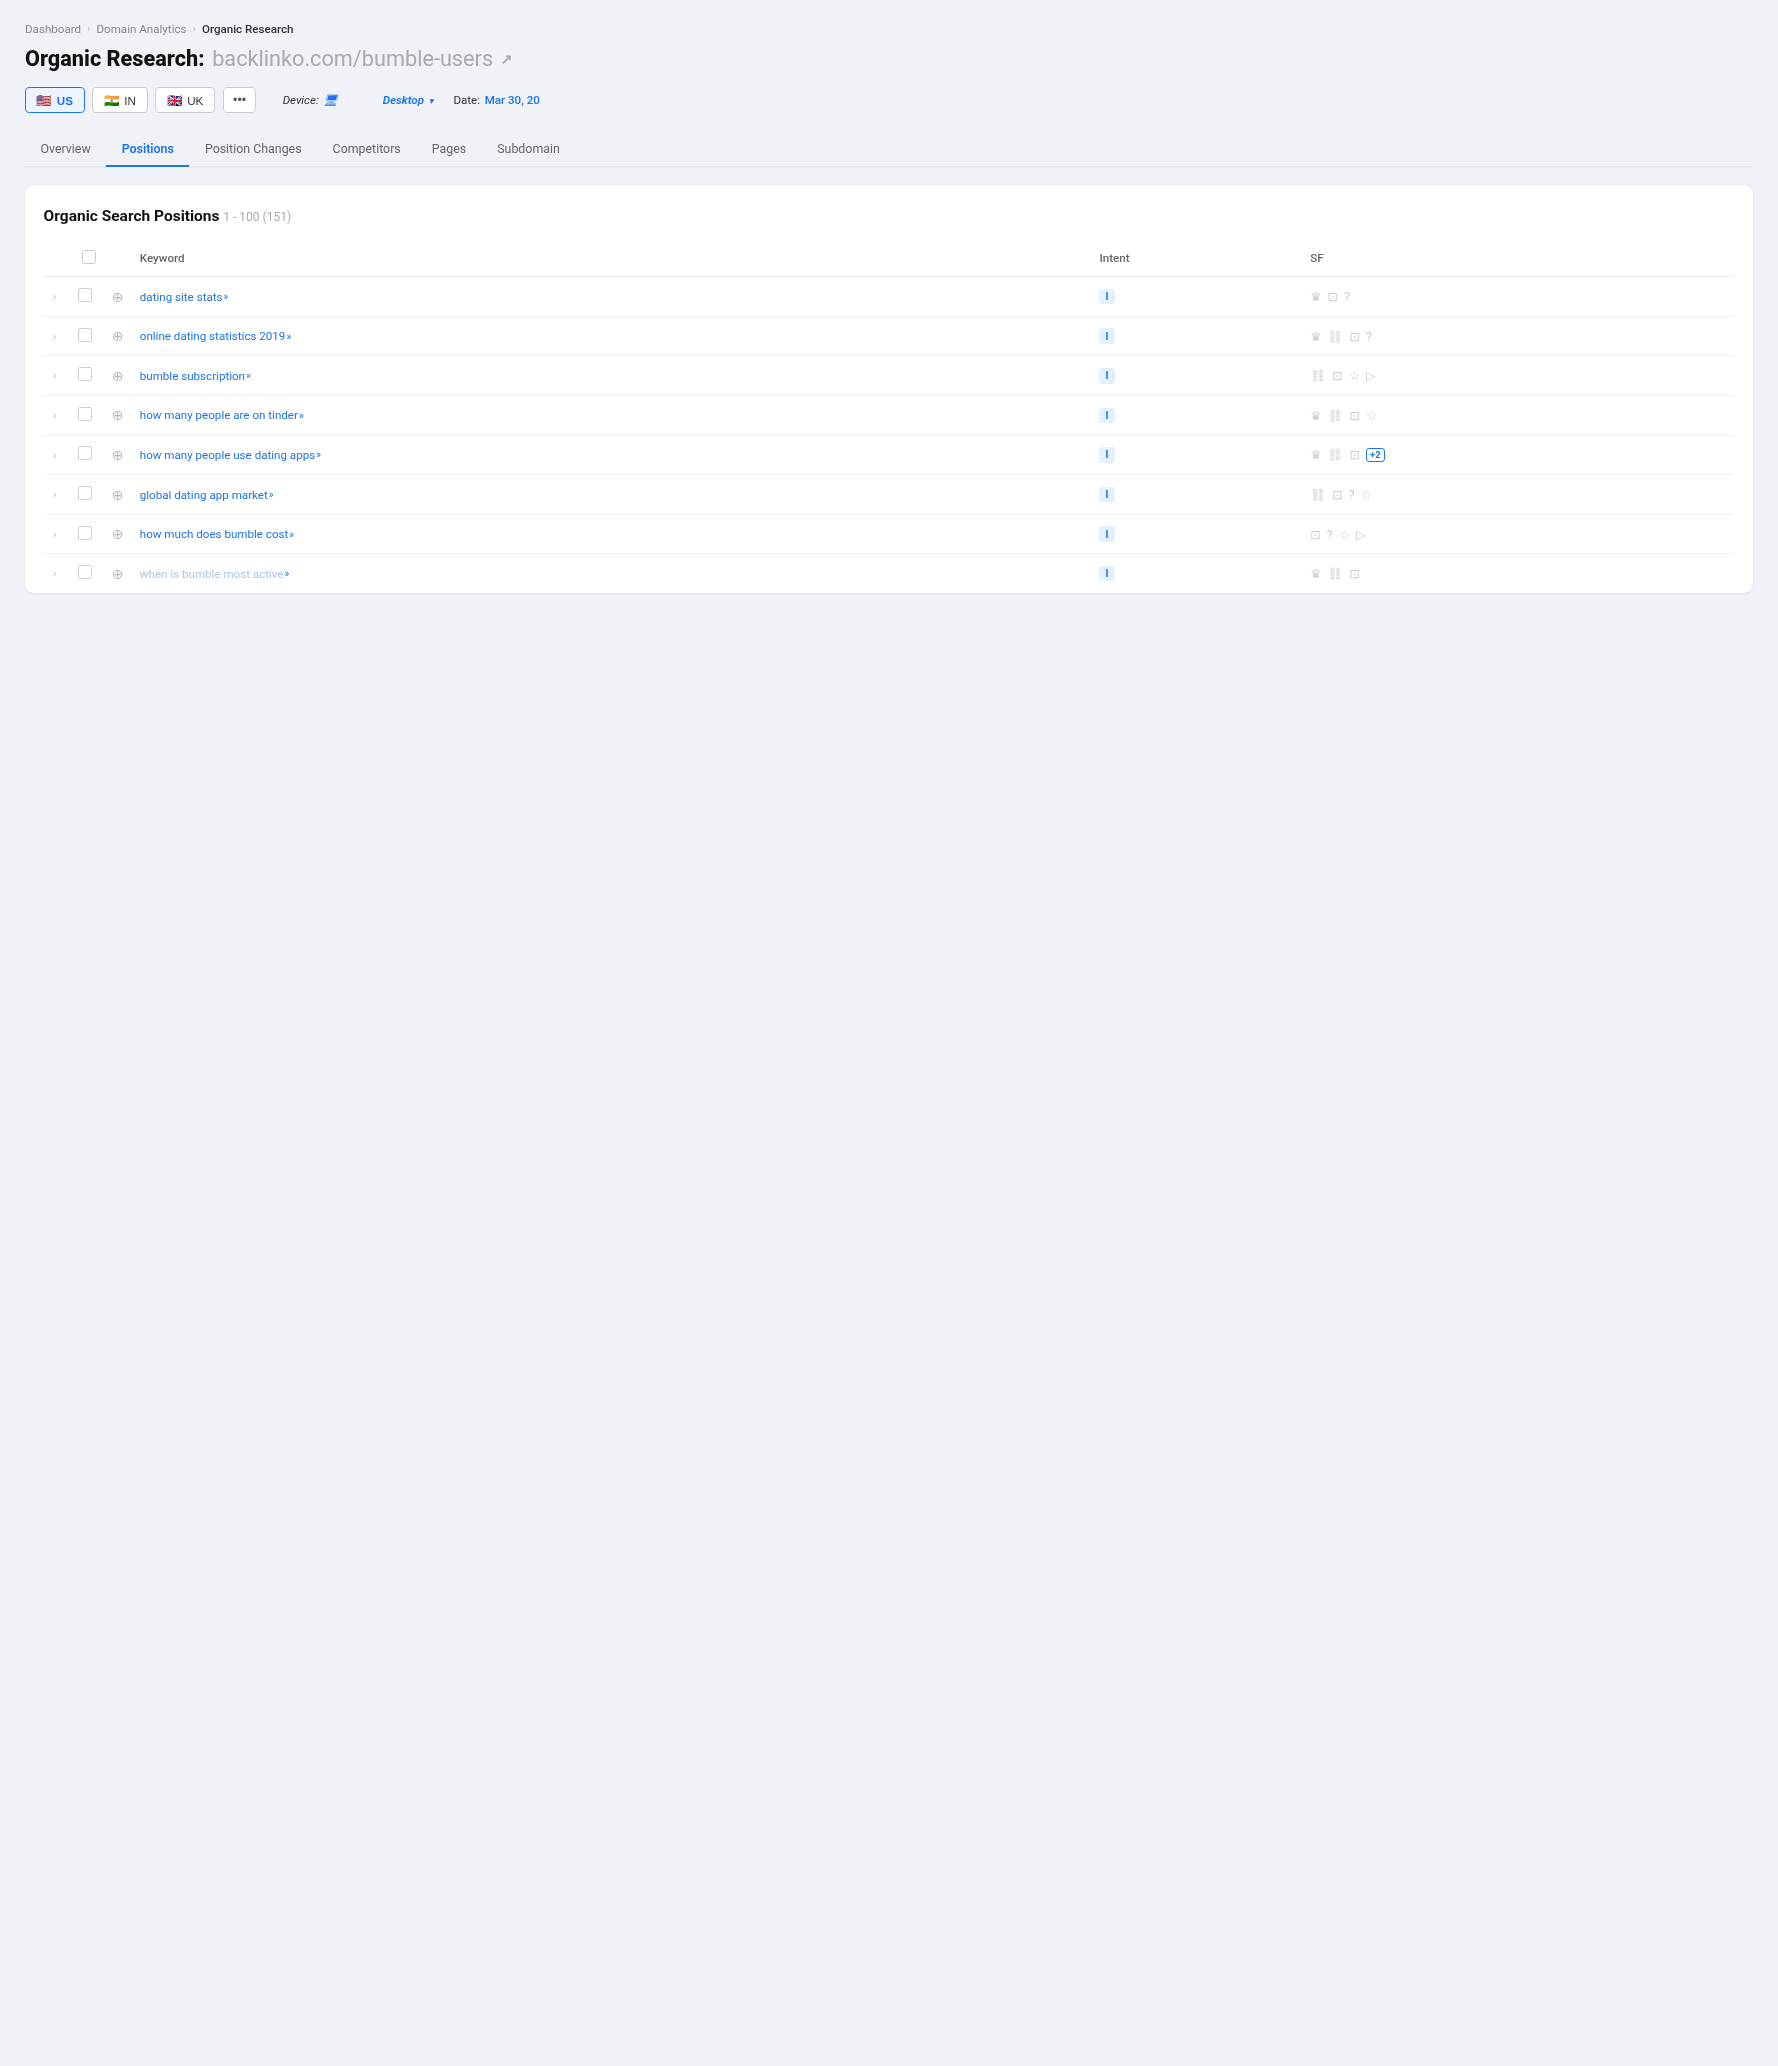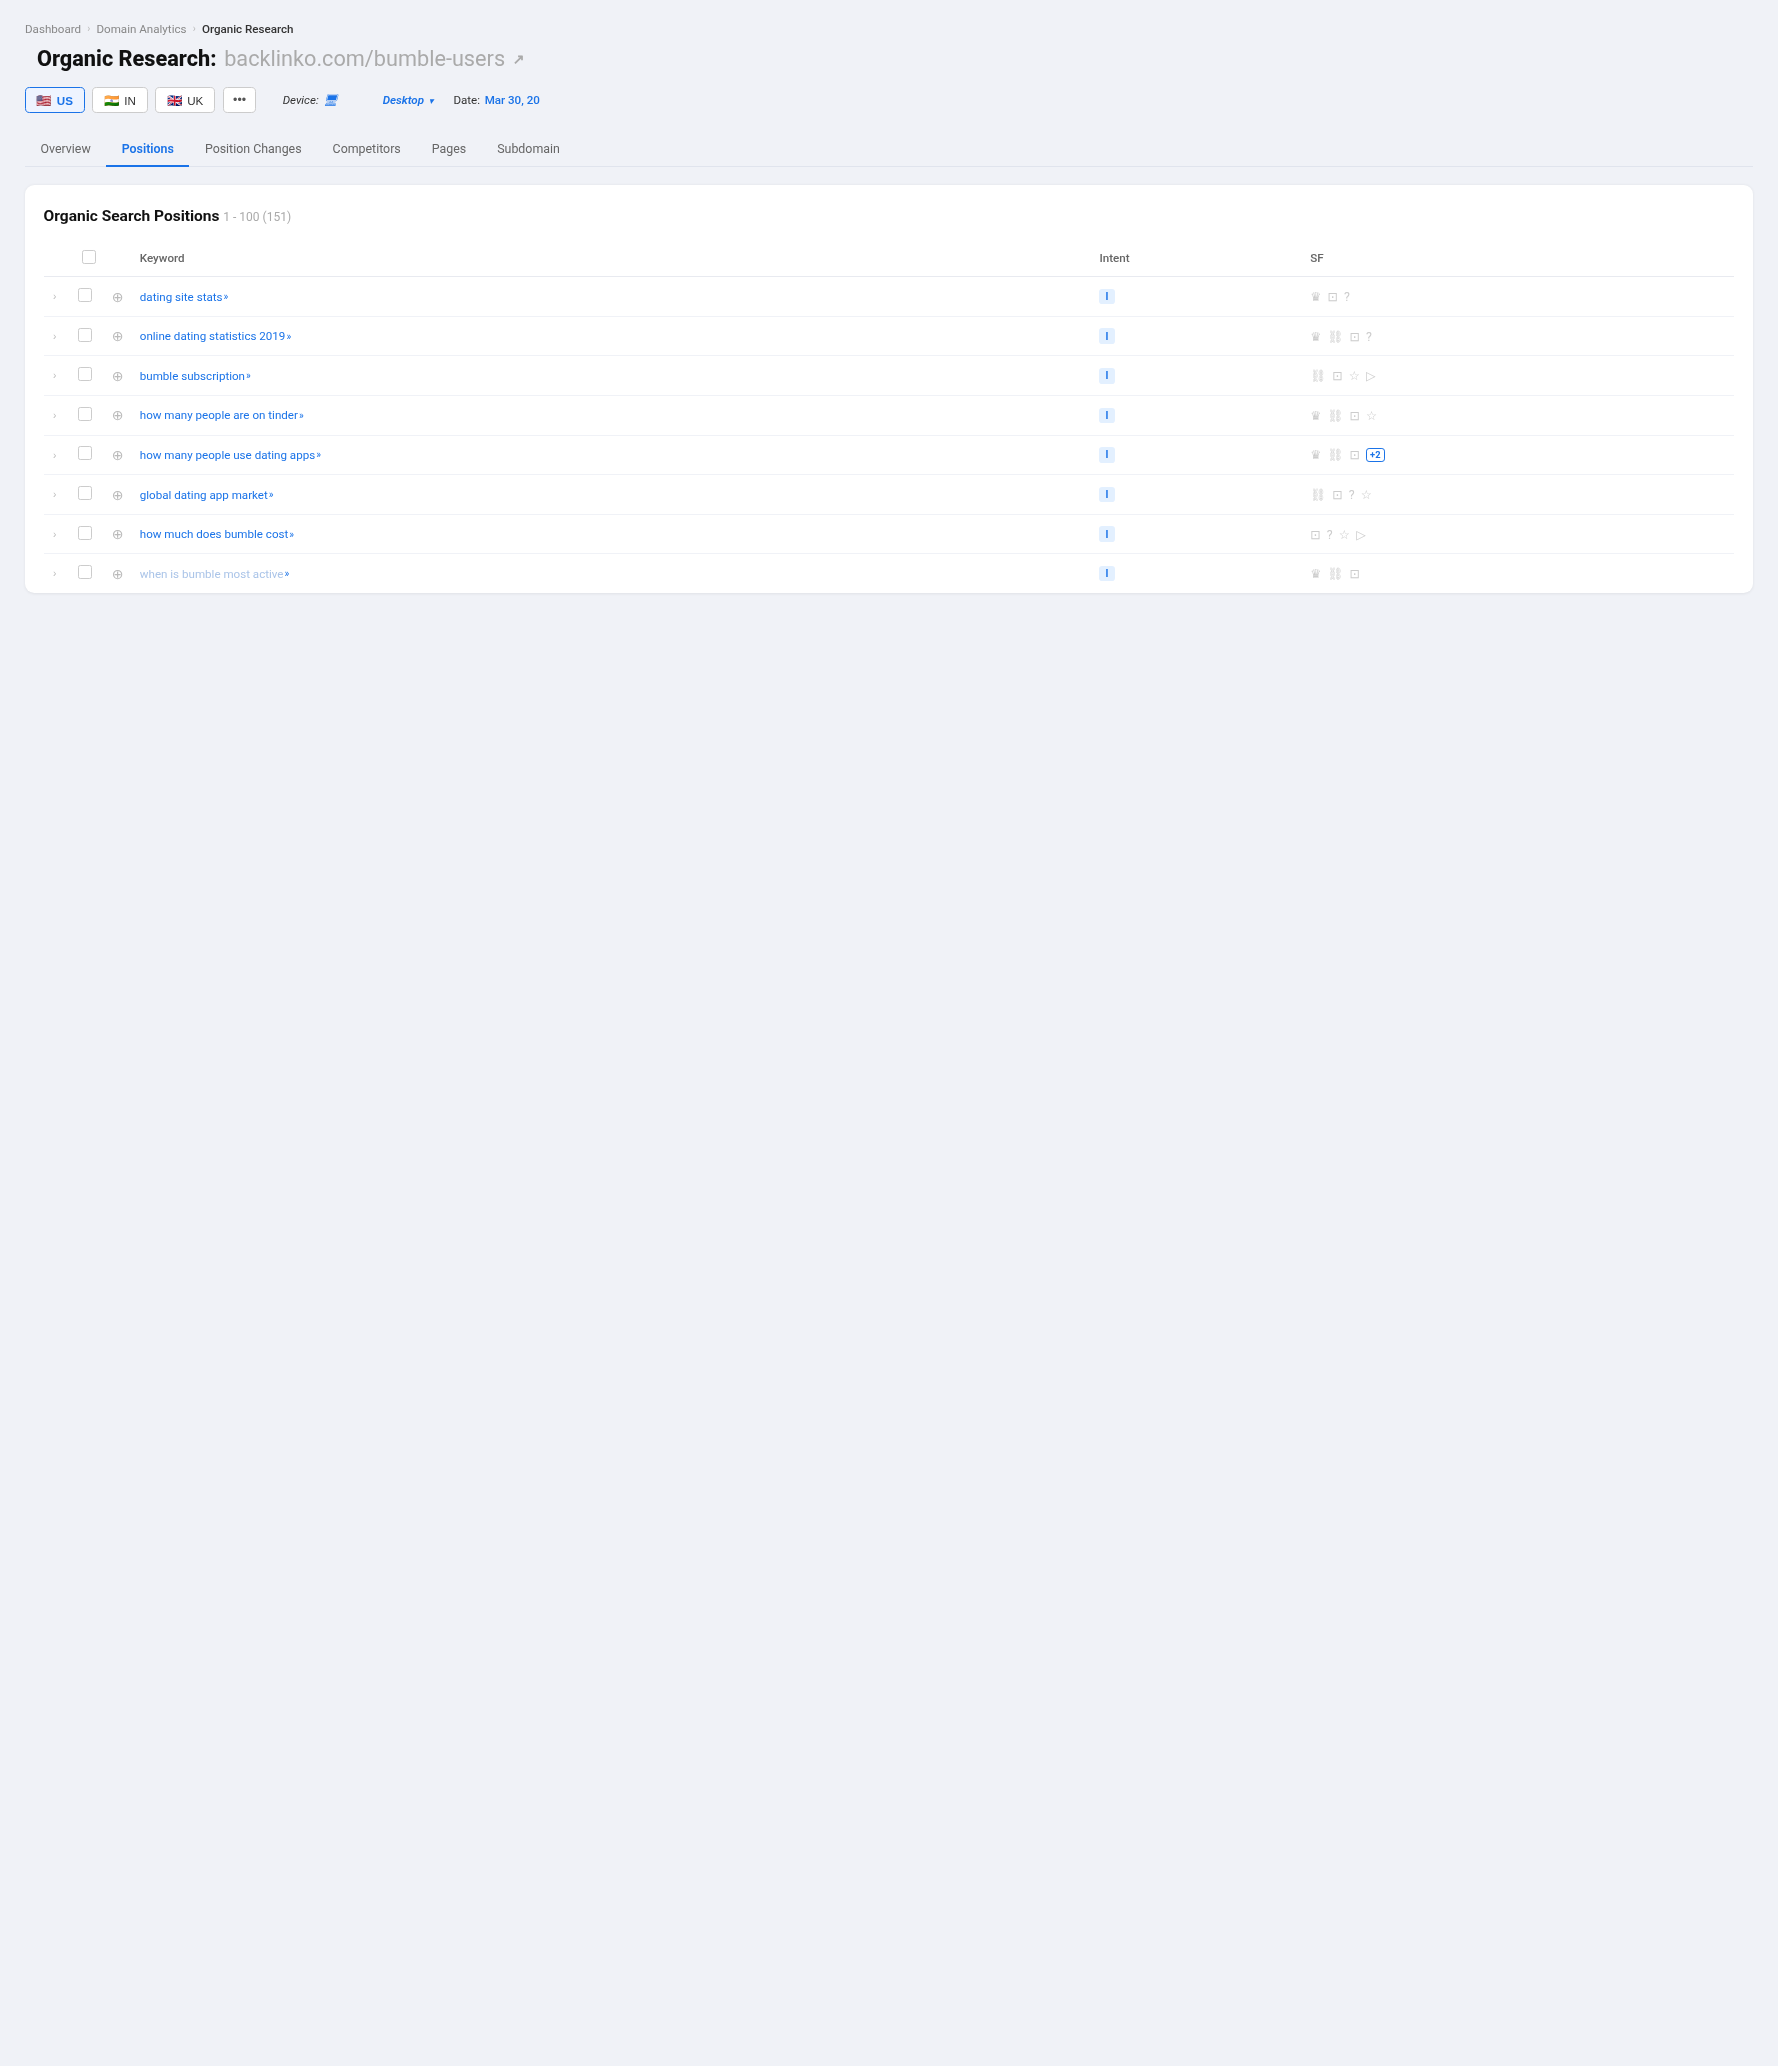--- a/index.html
+++ b/index.html
@@ -31,21 +31,20 @@
       font-weight: 500;
     }
     .page-title {
       font-size: 21.7px;
       font-weight: 800;
       color: #111;
       margin-bottom: 15.5px;
       display: flex;
       align-items: center;
       gap: 7.7px;
-      margin-left: 12px;
     }
     .page-title-domain {
       color: #aaa;
       font-weight: 400;
     }
     .external-icon {
       color: #aaa;
       font-size: 14px;
     }
     .controls-row {

